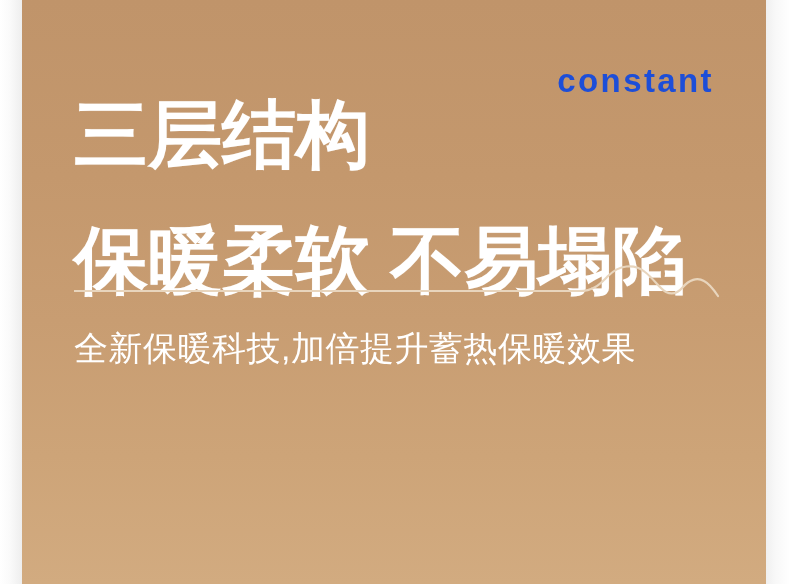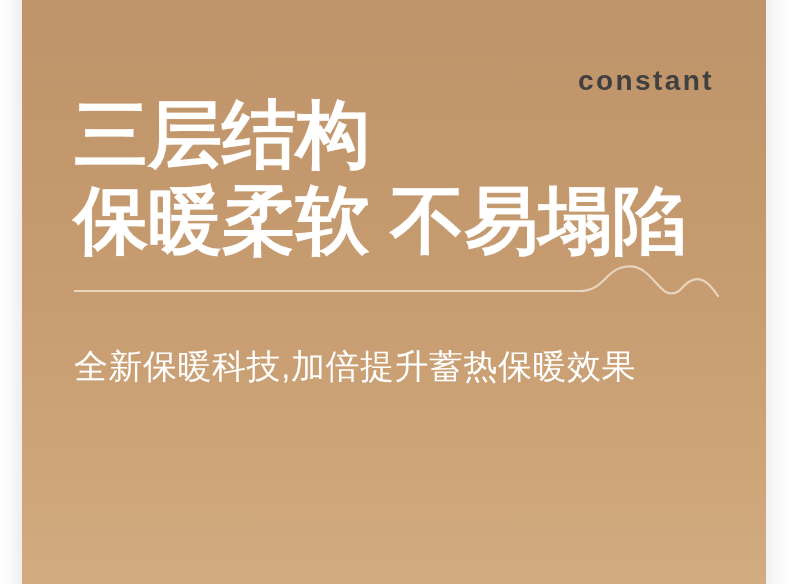--- a/index.html
+++ b/index.html
@@ -48,22 +48,22 @@
     background: linear-gradient(90deg, #f0f0f0 0%, #f8f8f8 40%, #ffffff 100%);
   }
 
   
   .eyebrow {
     position: absolute;
     right: 76px;
     top: 62px;
     width: 460px;
     text-align: right;
-    color: #404040;
-    font-size: 28px;
+    color: #1d4ed8;
+    font-size: 33px;
     line-height: 37px;
     font-weight: 600;
     letter-spacing: 2.4px;
     white-space: nowrap;
   }
   .eyebrow div { display: block; }
 
   
   .headline {
     position: absolute;
@@ -71,37 +71,37 @@
     top: 92px;
     color: #ffffff;
     font-weight: 900;
     font-size: 74px;
     line-height: 86px;
     letter-spacing: 0px;
     white-space: nowrap;
     text-shadow: 0 0 1px rgba(255,255,255,0.35);
   }
   .headline .line { display: block; }
-  .headline .line2 { letter-spacing: 0px; }
+  .headline .line2 { letter-spacing: 0px; margin-top: 40px; }
 
   
   .rule-wrap {
     position: absolute;
     left: 74px;
     top: 262px;
     width: 646px;
     height: 46px;
   }
   .rule-wrap svg { display: block; }
 
   
   .subtitle {
     position: absolute;
     left: 74px;
-    top: 345px;
+    top: 327px;
     color: #ffffff;
     font-size: 34px;
     line-height: 42px;
     font-weight: 400;
     letter-spacing: 0.5px;
     white-space: nowrap;
   }
 </style>
 </head>
 <body>

